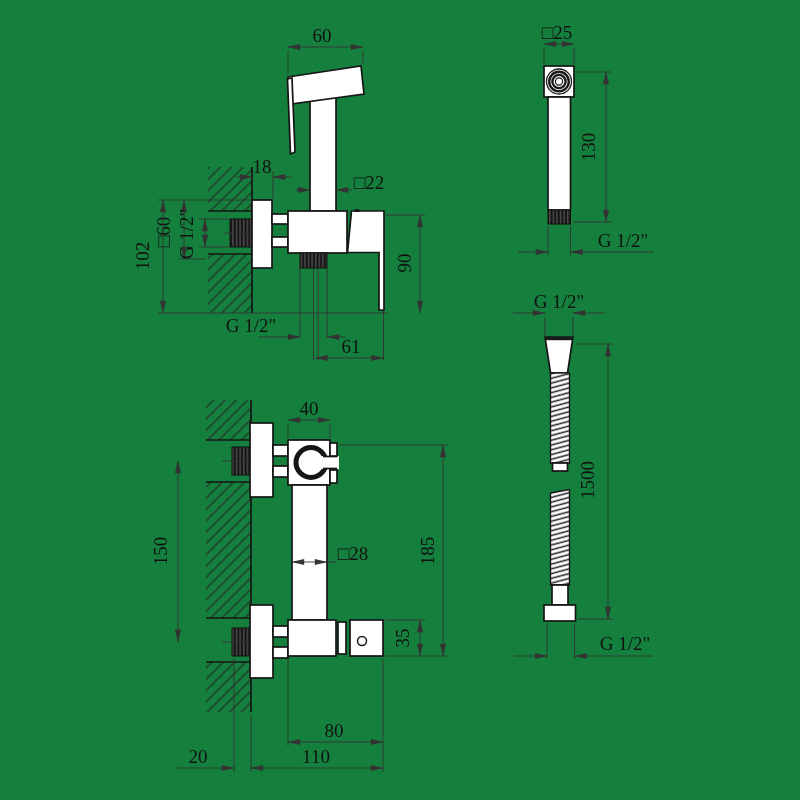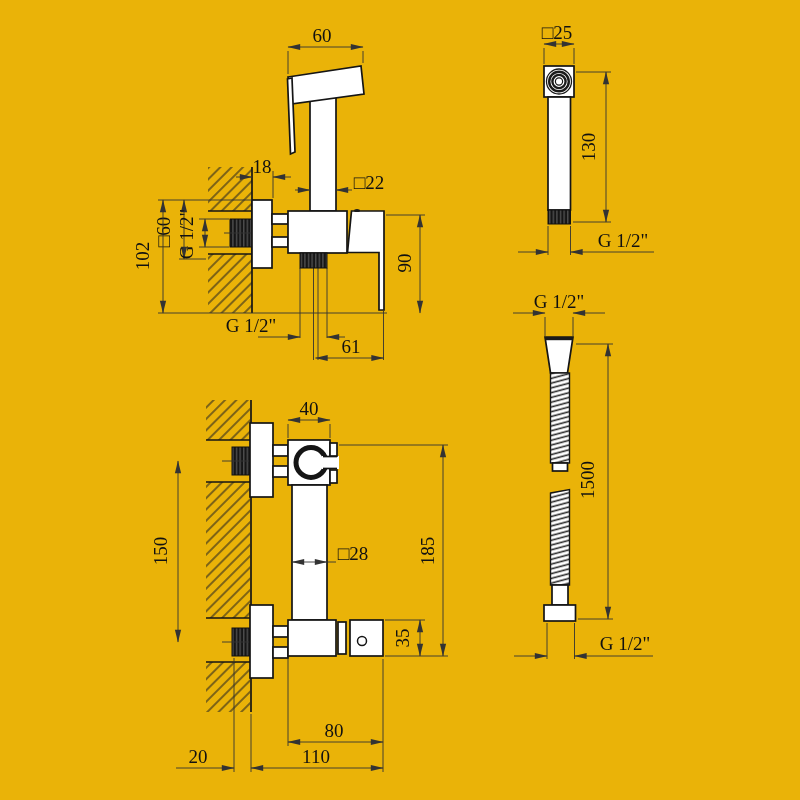--- a/index.html
+++ b/index.html
@@ -1,16 +1,16 @@
 <!DOCTYPE html>
 <html><head>
 <meta charset="utf-8">
 <style>
   html,body { margin:0; padding:0; background:#ffffff; }
-  #stage { width:800px; height:800px; background:#eab308; position:relative; }
+  #stage { width:800px; height:800px; background:#15803d; position:relative; }
   svg { display:block; }
   text { font-family:"Liberation Serif","DejaVu Serif",serif; font-size:19px; fill:#111111; }
   .part { fill:#ffffff; stroke:#151515; stroke-width:1.7; }
   .obj  { stroke:#151515; stroke-width:1.7; fill:none; }
   .thin { stroke:#333333; stroke-width:0.9; fill:none; }
   .dim  { stroke:#333333; stroke-width:0.9; fill:none; }
   .dark { fill:#1a1a1a; stroke:none; }
 </style>
 </head>
 <body>

